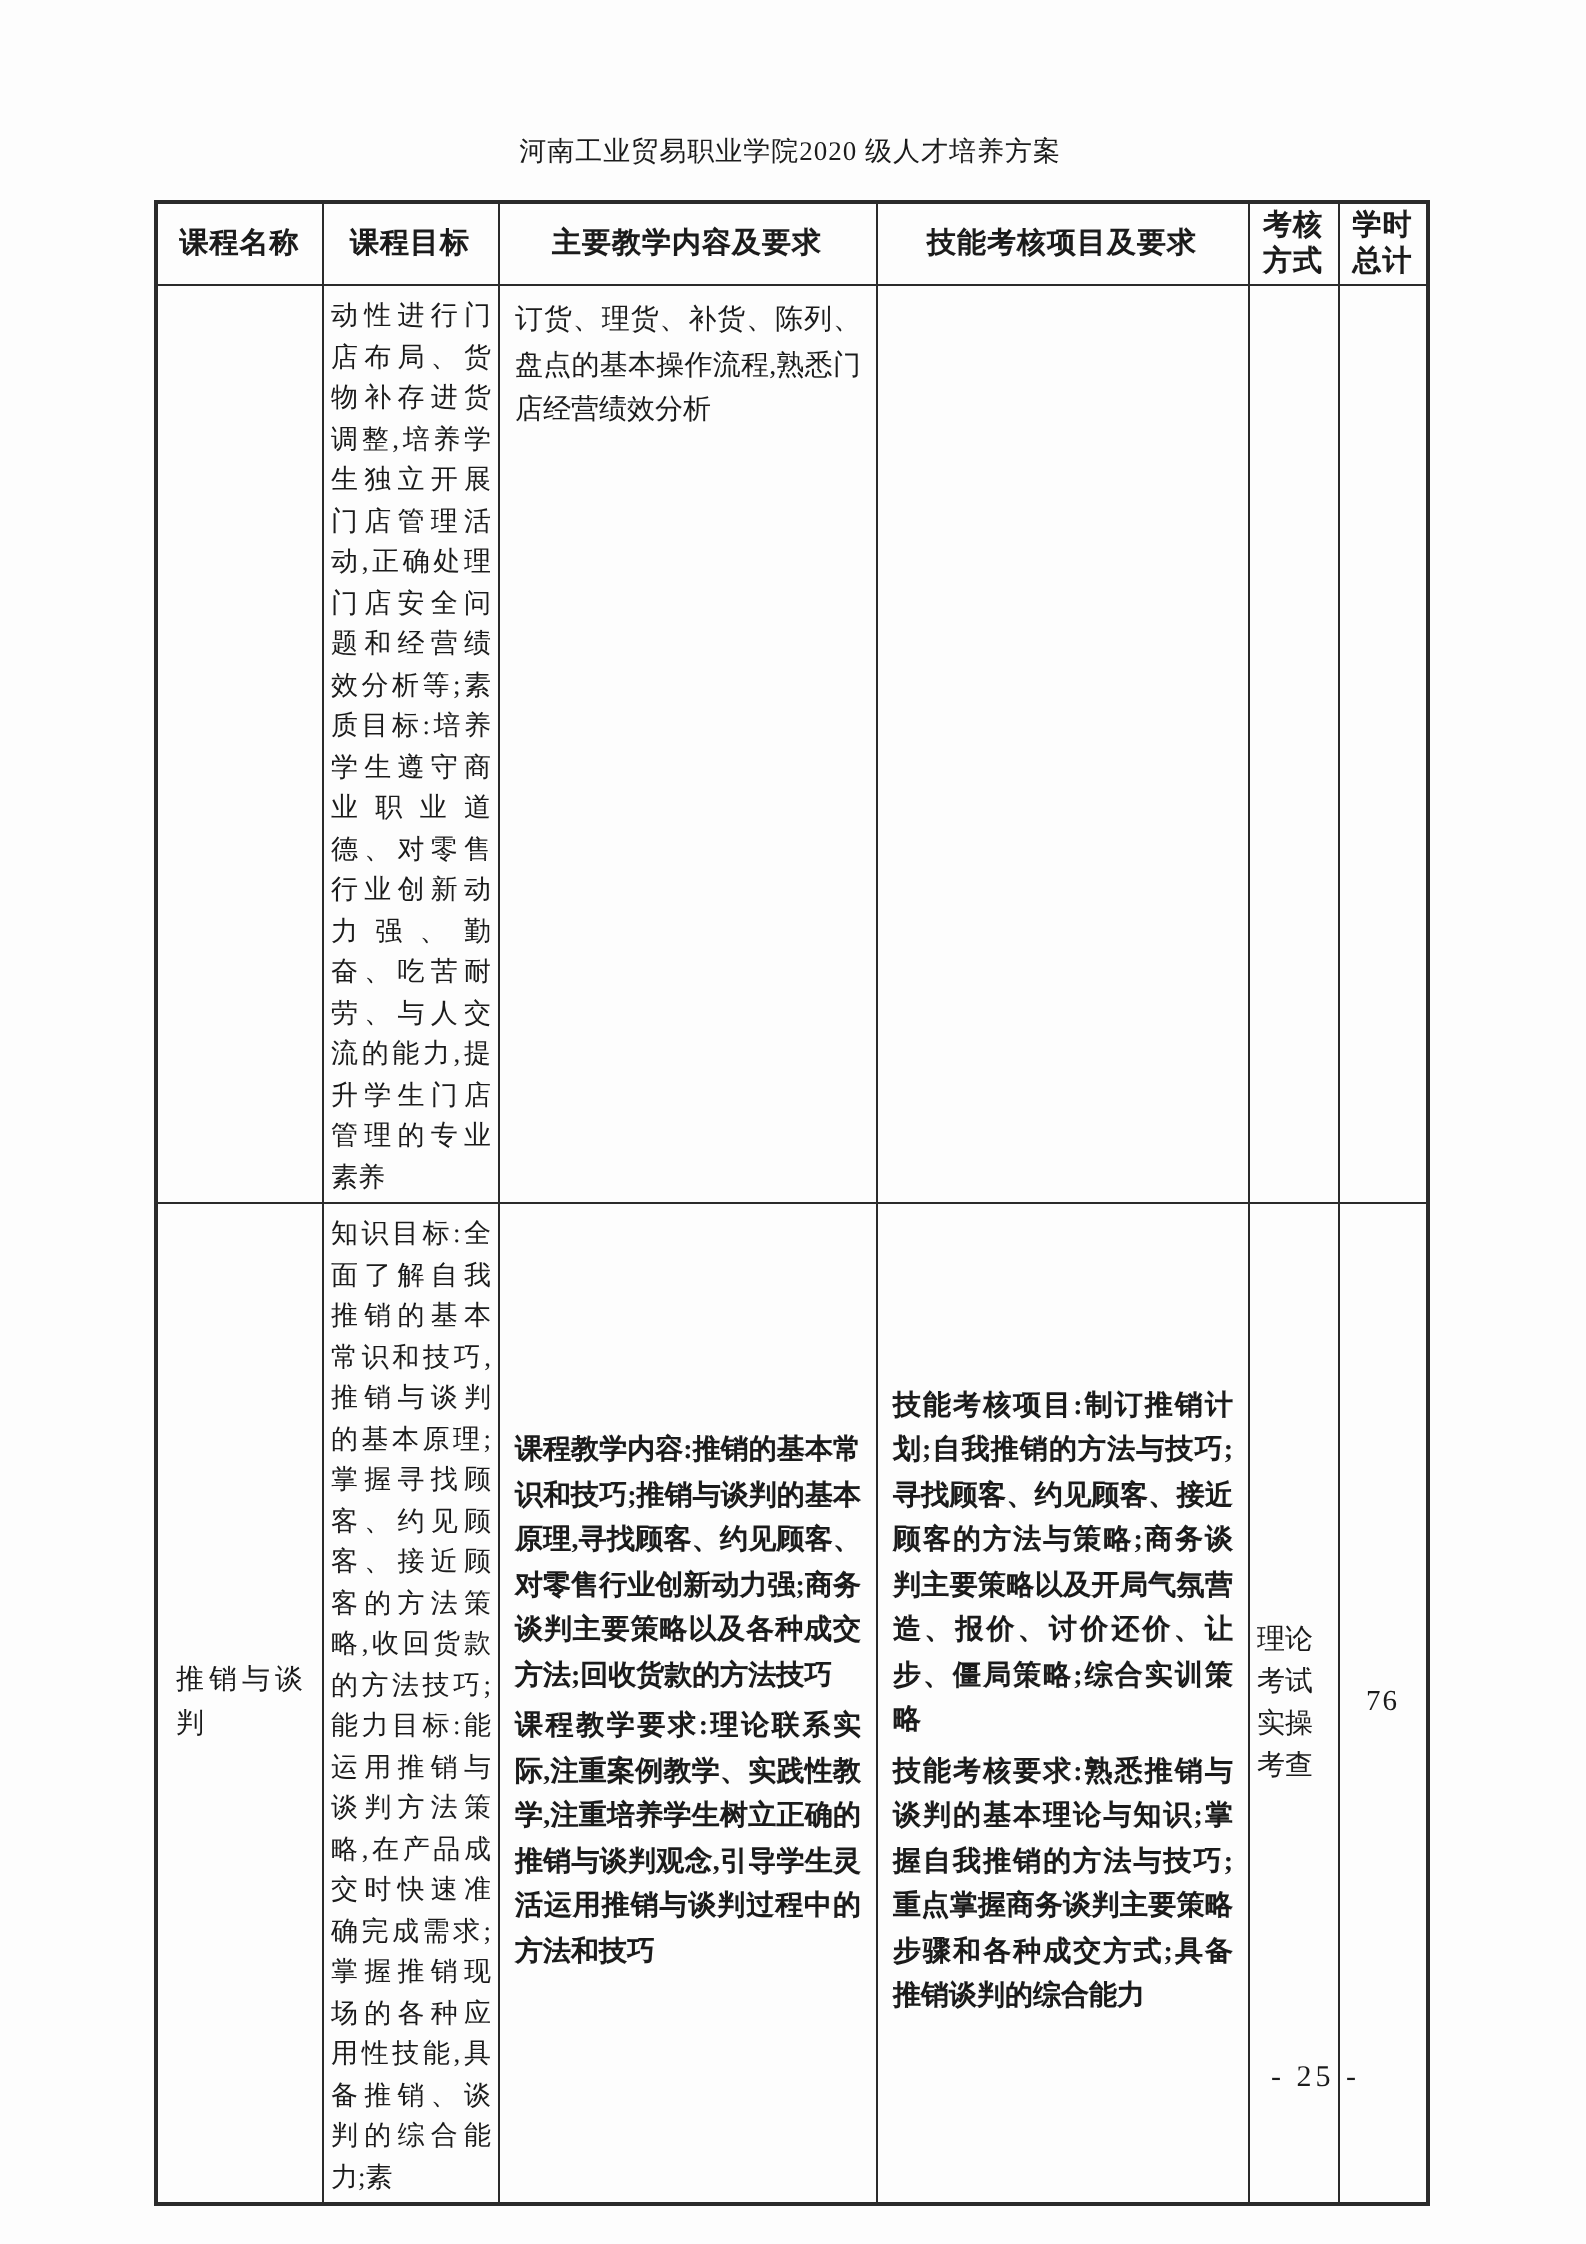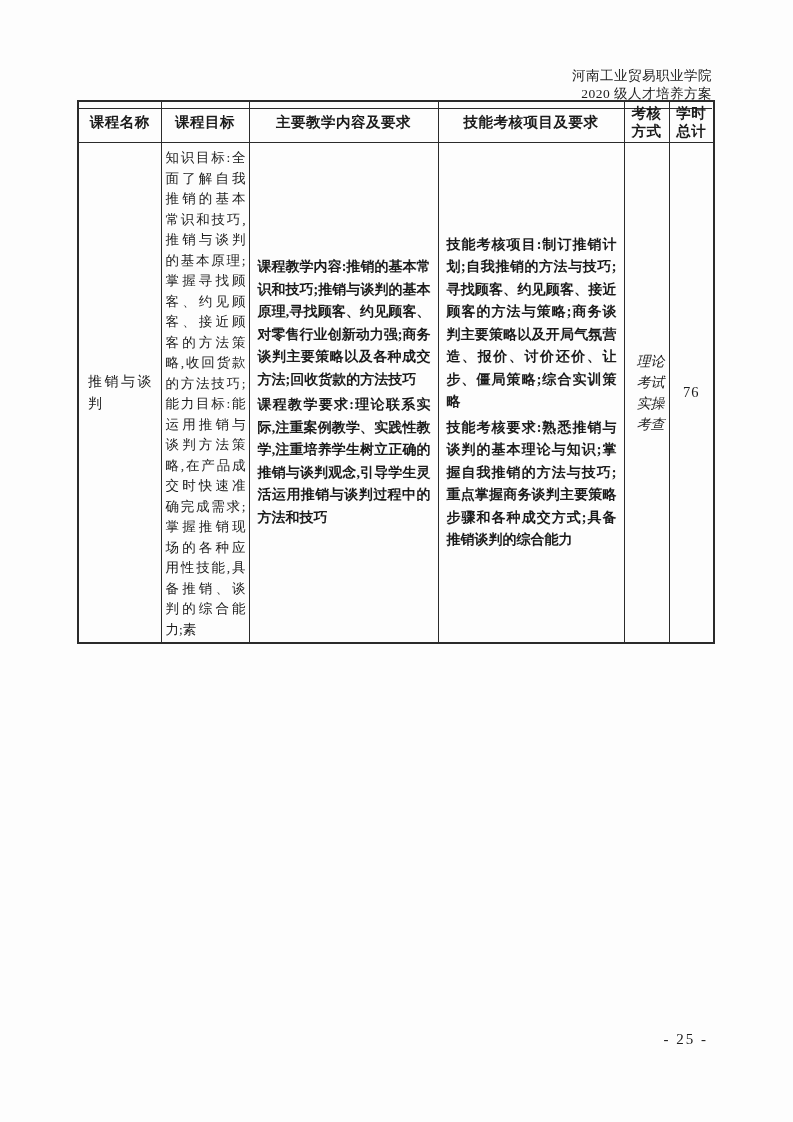--- a/index.html
+++ b/index.html
@@ -4,23 +4,23 @@
 <style>
   html,body{margin:0;padding:0;}
   body{
     width:793px;height:1122px;position:relative;
     background:#fdfdfd;color:#1b1b1b;
     font-family:"Liberation Serif","DejaVu Serif",serif;
     overflow:hidden;
   }
   .page-header{
     position:absolute;left:78px;top:67px;width:634px;
-    display:flex;justify-content:space-between;align-items:flex-end;
+    display:flex;justify-content:center;align-items:flex-end;
     font-size:13.5px;letter-spacing:0.5px;
-    padding-bottom:5px;border-bottom:1.5px solid #2b2b2b;flex-direction:column;
+    padding-bottom:15px;border-bottom:1.5px solid #2b2b2b;
   }
   table.doc-table{
     position:absolute;left:77px;top:100px;width:636px;
     border-collapse:collapse;table-layout:fixed;
     border:2px solid #2b2b2b;
   }
   .doc-table th,.doc-table td{
     border:1.5px solid #2b2b2b;
     overflow:hidden;
   }
@@ -43,29 +43,29 @@
     vertical-align:top;text-align:justify;
     font-size:14px;line-height:22.5px;padding:7px 7px 4px 8px;
   }
   td.cell-wide-mid{
     vertical-align:middle;text-align:justify;
     font-size:14px;line-height:22.5px;padding:4px 7px 4px 8px;font-weight:bold;
   }
   td.cell-wide-mid p, td.cell-wide-top p{margin:0;}
   td.cell-wide-mid p + p{margin-top:3px;}
   td.cell-method{
-    vertical-align:middle;text-align:right;
-    font-size:14px;line-height:21px;padding:0 4px;font-style:italic;
+    vertical-align:middle;text-align:left;
+    font-size:14px;line-height:21px;padding:0 4px;
   }
   td.cell-hours{
     vertical-align:middle;text-align:center;
     font-size:14.5px;padding:0 2px;letter-spacing:1px;
   }
   .page-footer{
-    position:absolute;left:90px;top:1031px;width:634px;
+    position:absolute;left:62px;top:1031px;width:634px;
     text-align:right;font-size:15px;letter-spacing:2px;
     padding-right:16px;box-sizing:border-box;
   }
 </style>
 </head>
 <body>
 
 <div class="page-header">
   <span>河南工业贸易职业学院</span>
   <span>2020 级人才培养方案</span>
@@ -84,20 +84,30 @@
     <tr>
       <th>课程名称</th>
       <th>课程目标</th>
       <th>主要教学内容及要求</th>
       <th>技能考核项目及要求</th>
       <th>考核方式</th>
       <th>学时总计</th>
     </tr>
   </thead>
   <tbody>
+    <tr class="row-cont">
+      <td class="cell-course"></td>
+      <td class="cell-obj">动性进行门店布局、货物补存进货调整,培养学生独立开展门店管理活动,正确处理门店安全问题和经营绩效分析等;素质目标:培养学生遵守商业职业道德、对零售行业创新动力强、勤奋、吃苦耐劳、与人交流的能力,提升学生门店管理的专业素养</td>
+      <td class="cell-wide-top">
+        <p>订货、理货、补货、陈列、盘点的基本操作流程,熟悉门店经营绩效分析</p>
+      </td>
+      <td class="cell-wide-top"></td>
+      <td class="cell-method"></td>
+      <td class="cell-hours"></td>
+    </tr>
     <tr class="row-course">
       <td class="cell-course">推销与谈判</td>
       <td class="cell-obj">知识目标:全面了解自我推销的基本常识和技巧,推销与谈判的基本原理;掌握寻找顾客、约见顾客、接近顾客的方法策略,收回货款的方法技巧;能力目标:能运用推销与谈判方法策略,在产品成交时快速准确完成需求;掌握推销现场的各种应用性技能,具备推销、谈判的综合能力;素</td>
       <td class="cell-wide-mid">
         <p>课程教学内容:推销的基本常识和技巧;推销与谈判的基本原理,寻找顾客、约见顾客、对零售行业创新动力强;商务谈判主要策略以及各种成交方法;回收货款的方法技巧</p>
         <p>课程教学要求:理论联系实际,注重案例教学、实践性教学,注重培养学生树立正确的推销与谈判观念,引导学生灵活运用推销与谈判过程中的方法和技巧</p>
       </td>
       <td class="cell-wide-mid">
         <p>技能考核项目:制订推销计划;自我推销的方法与技巧;寻找顾客、约见顾客、接近顾客的方法与策略;商务谈判主要策略以及开局气氛营造、报价、讨价还价、让步、僵局策略;综合实训策略</p>
         <p>技能考核要求:熟悉推销与谈判的基本理论与知识;掌握自我推销的方法与技巧;重点掌握商务谈判主要策略步骤和各种成交方式;具备推销谈判的综合能力</p>

